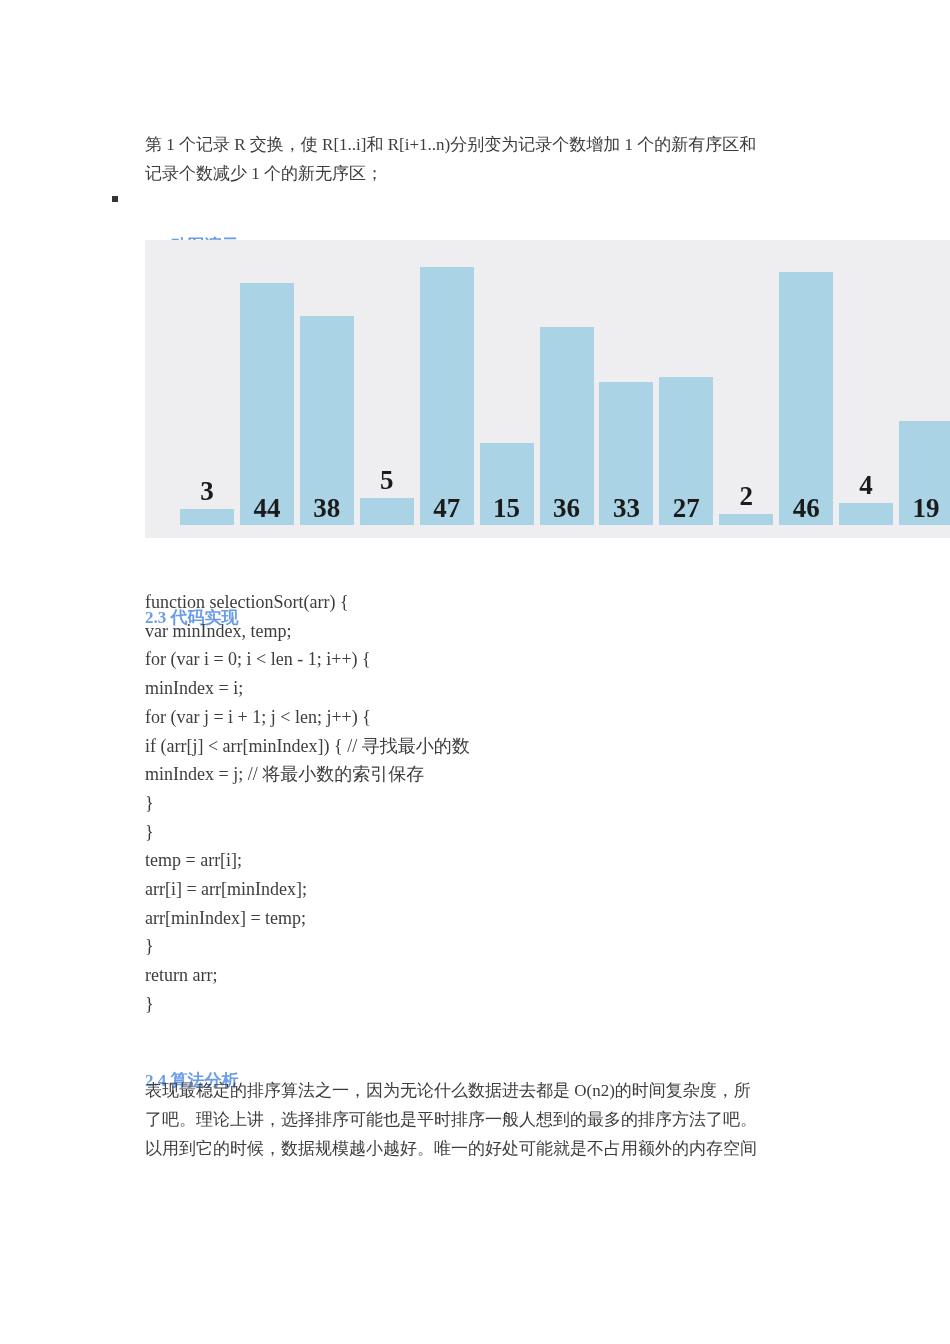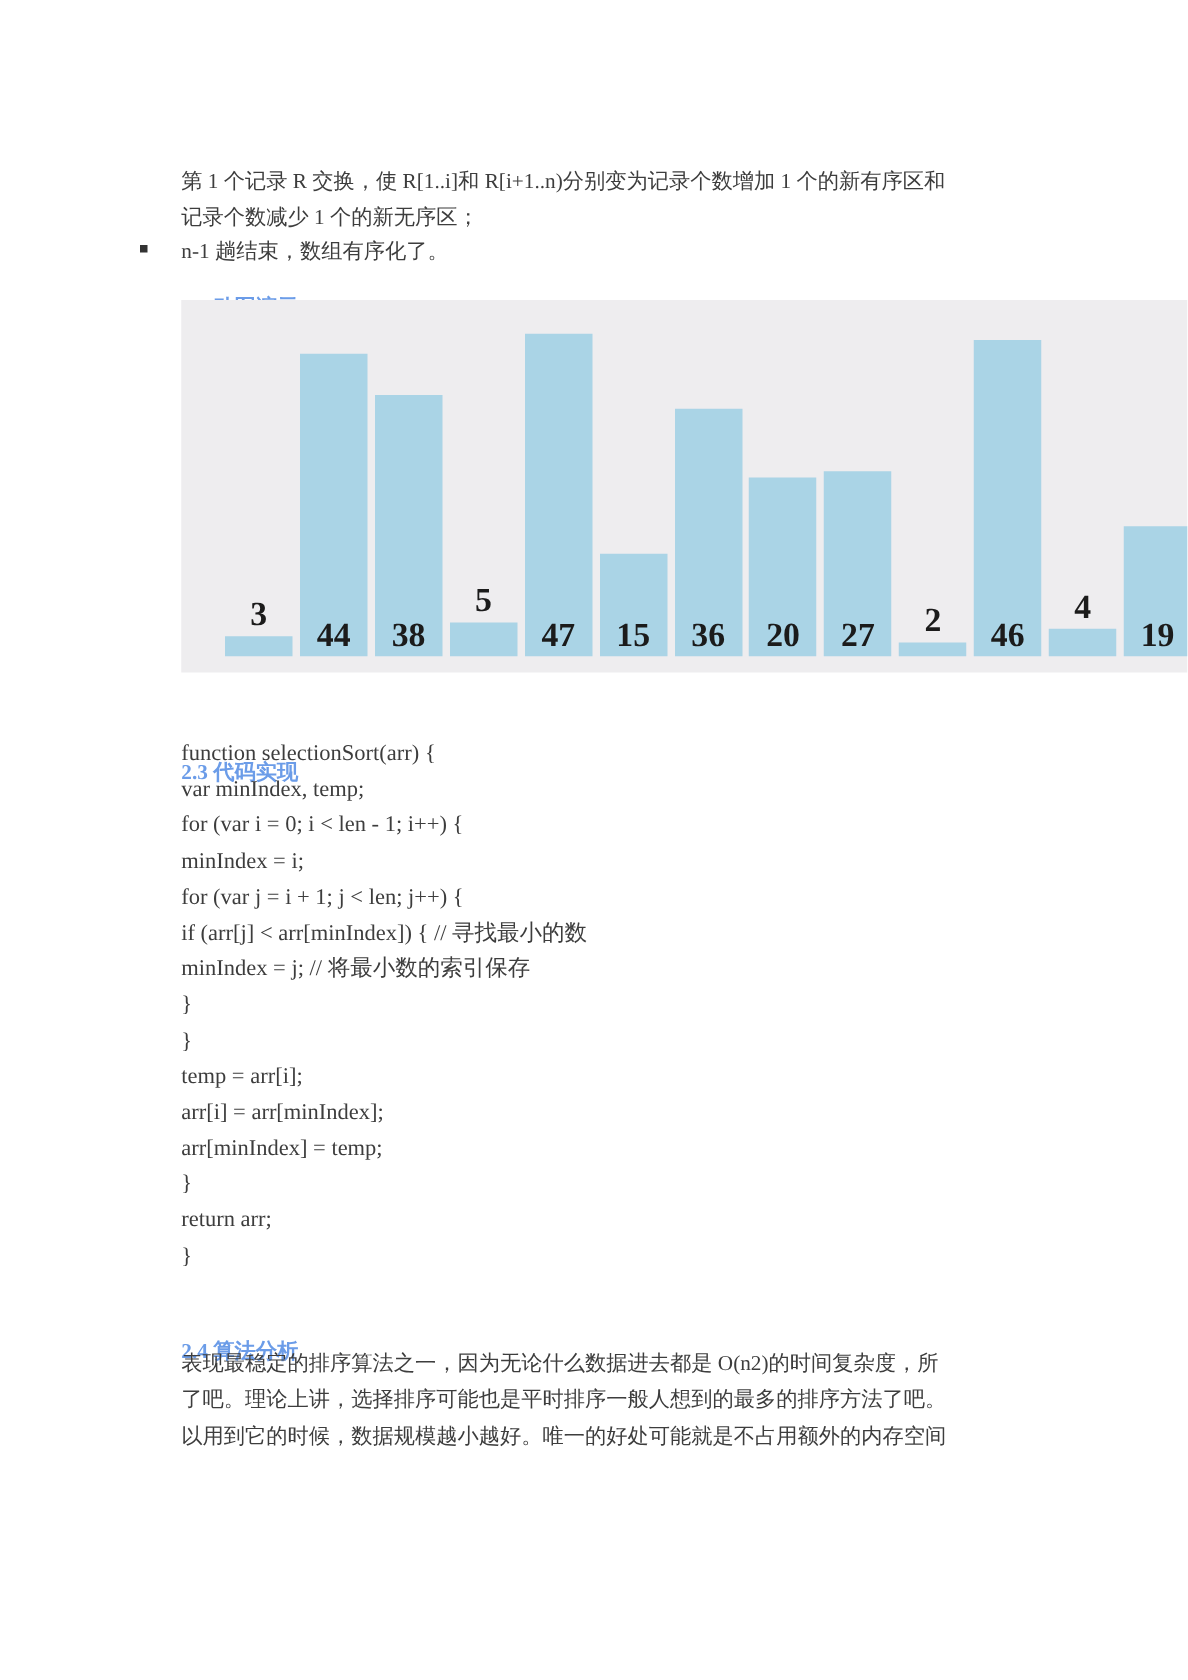--- a/index.html
+++ b/index.html
@@ -67,41 +67,40 @@
 <body>
 
 <div class="page">
 
   <div class="abs intro">
       <div class="tline">第 1 个记录 R 交换，使 R[1..i]和 R[i+1..n)分别变为记录个数增加 1 个的新有序区和</div>
       <div class="tline">记录个数减少 1 个的新无序区；</div>
     </div>
 
   <div class="abs bullet-marker"></div>
-  <div class="abs bullet-text">n-1 趟结束，数组有序化了。</div>
 
   <h3 class="abs heading h-demo">2.2 动图演示</h3>
 
   <div class="abs chart" id="chart">
       <div class="bar" style="left: 35px; width: 54px; height: 16.5px; bottom: 13px;"></div>
       <div class="bar-label" style="left: 27px; width: 70px; bottom: 33.5px;">3</div>
       <div class="bar" style="left: 94.92px; width: 54px; height: 242px; bottom: 13px;"></div>
       <div class="bar-label" style="left: 86.92px; width: 70px; bottom: 16px; text-align: center;">44</div>
       <div class="bar" style="left: 154.84px; width: 54px; height: 209px; bottom: 13px;"></div>
       <div class="bar-label" style="left: 146.84px; width: 70px; bottom: 16px;">38</div>
       <div class="bar" style="left: 214.76px; width: 54px; height: 27.5px; bottom: 13px;"></div>
       <div class="bar-label" style="left: 206.76px; width: 70px; bottom: 44.5px;">5</div>
       <div class="bar" style="left: 274.68px; width: 54px; height: 258.5px; bottom: 13px;"></div>
       <div class="bar-label" style="left: 266.68px; width: 70px; bottom: 16px;">47</div>
       <div class="bar" style="left: 334.6px; width: 54px; height: 82.5px; bottom: 13px;"></div>
       <div class="bar-label" style="left: 326.6px; width: 70px; bottom: 16px;">15</div>
       <div class="bar" style="left: 394.52px; width: 54px; height: 198px; bottom: 13px;"></div>
       <div class="bar-label" style="left: 386.52px; width: 70px; bottom: 16px;">36</div>
       <div class="bar" style="left: 454.44px; width: 54px; height: 143px; bottom: 13px;"></div>
-      <div class="bar-label" style="left: 446.44px; width: 70px; bottom: 16px;">20</div>
+      <div class="bar-label" style="left: 446.44px; width: 70px; bottom: 16px;">33</div>
       <div class="bar" style="left: 514.36px; width: 54px; height: 148.5px; bottom: 13px;"></div>
       <div class="bar-label" style="left: 506.36px; width: 70px; bottom: 16px;">27</div>
       <div class="bar" style="left: 574.28px; width: 54px; height: 11px; bottom: 13px;"></div>
       <div class="bar-label" style="left: 566.28px; width: 70px; bottom: 28px;">2</div>
       <div class="bar" style="left: 634.2px; width: 54px; height: 253px; bottom: 13px;"></div>
       <div class="bar-label" style="left: 626.2px; width: 70px; bottom: 16px;">46</div>
       <div class="bar" style="left: 694.12px; width: 54px; height: 22px; bottom: 13px;"></div>
       <div class="bar-label" style="left: 686.12px; width: 70px; bottom: 39px;">4</div>
       <div class="bar" style="left: 754.04px; width: 54px; height: 104.5px; bottom: 13px;"></div>
       <div class="bar-label" style="left: 746.04px; width: 70px; bottom: 16px;">19</div>

